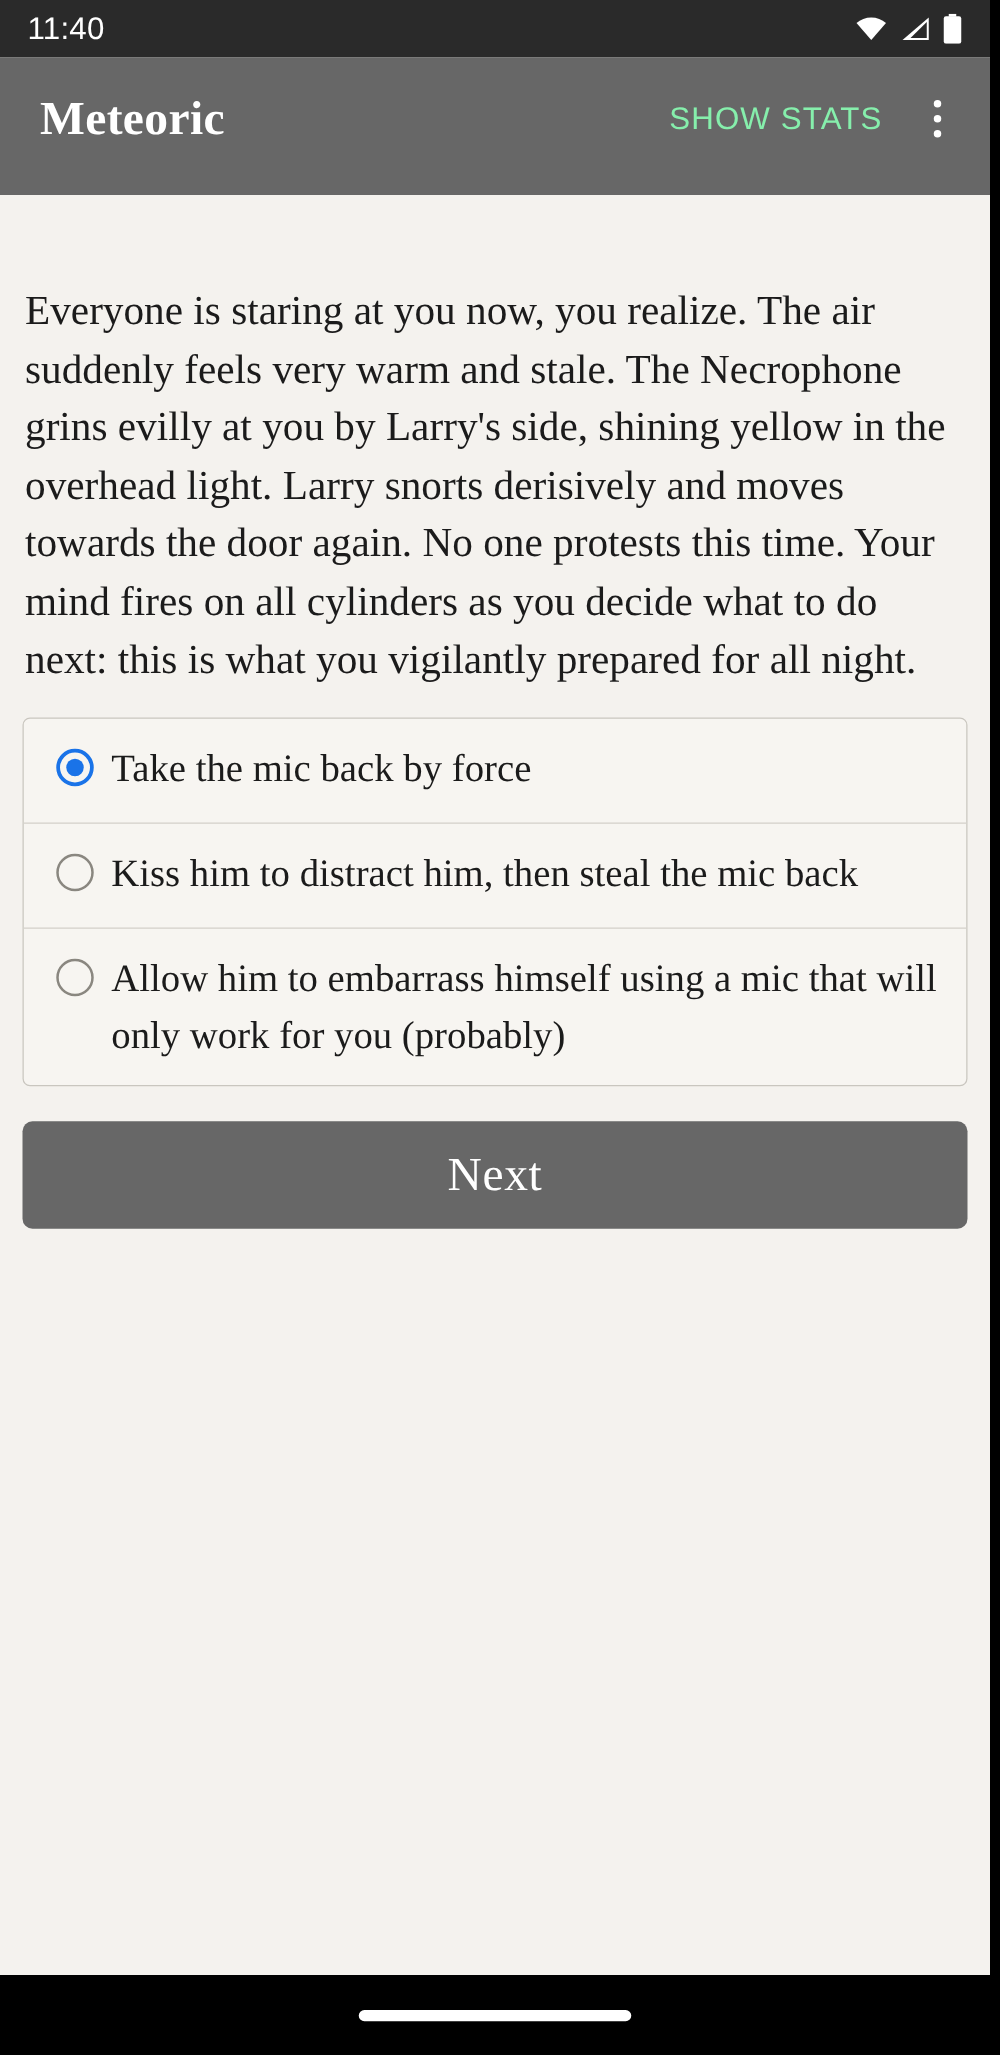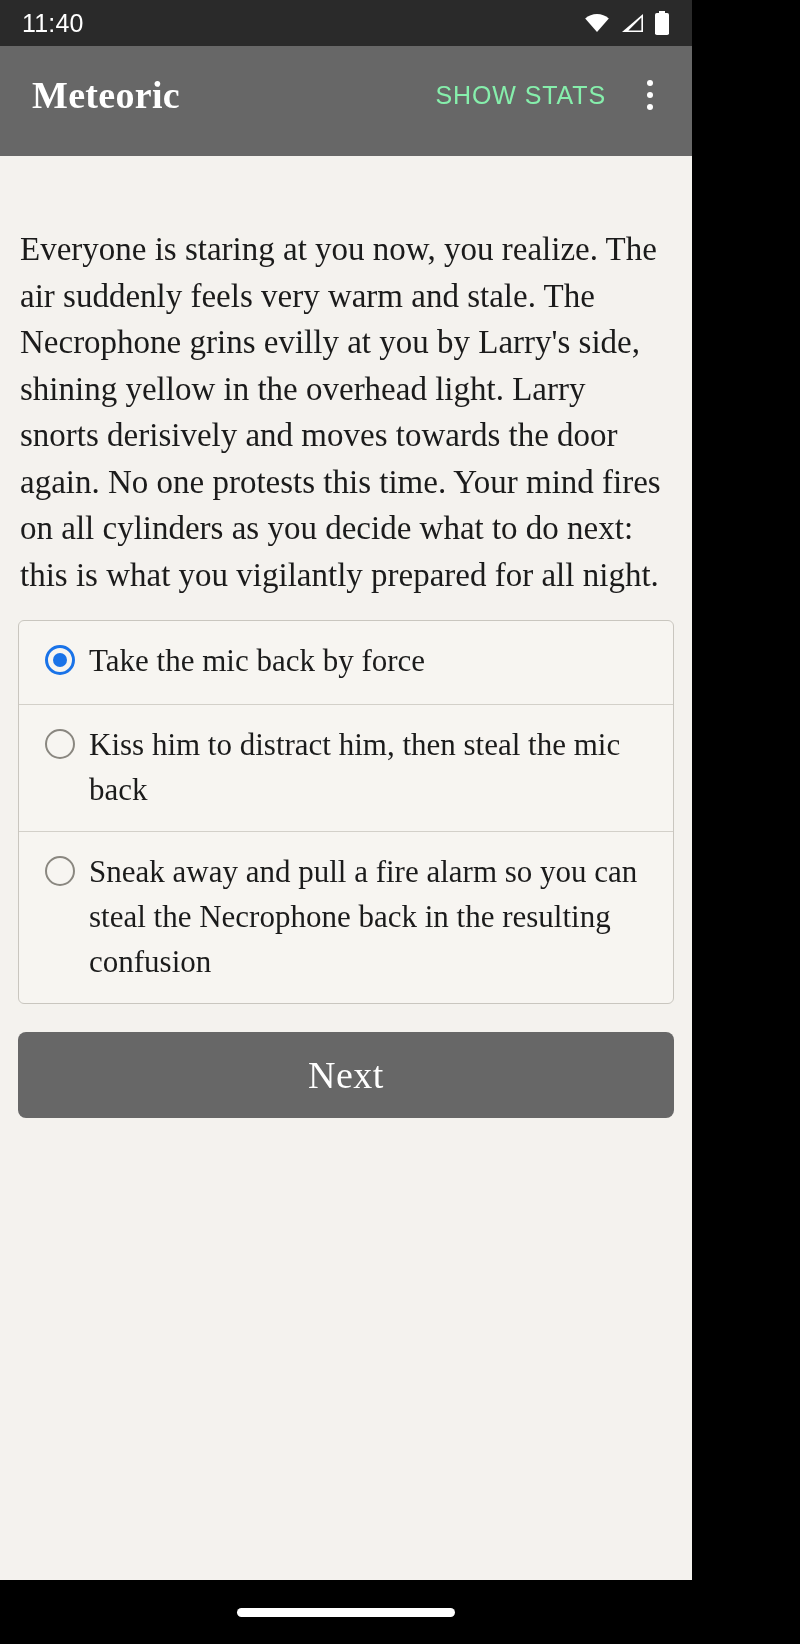--- a/index.html
+++ b/index.html
@@ -5,21 +5,21 @@
   * { margin: 0; padding: 0; box-sizing: border-box; }
   html, body {
     width: 800px;
     height: 1644px;
     background: #000;
     font-family: "Liberation Serif", serif;
     overflow: hidden;
   }
   .phone {
     position: relative;
-    width: 692px;
+    width: 792px;
     height: 1644px;
     background: #f4f2ee;
     display: flex;
     flex-direction: column;
   }
 
   
   .statusbar {
     height: 46px;
     background: #2a2a2a;
@@ -222,25 +222,25 @@
       <div class="option">
         <div class="radio checked"></div>
         <div class="option-label">Take the mic back by force</div>
       </div>
 
       <div class="option">
         <div class="radio"></div>
         <div class="option-label">Kiss him to distract him, then steal the mic back</div>
       </div>
 
-
       <div class="option">
         <div class="radio"></div>
-        <div class="option-label">Sneak away and pull a fire alarm so you can steal the Necrophone back in the resulting confusion</div>
+        <div class="option-label">Allow him to embarrass himself using a mic that will only work for you (probably)</div>
       </div>
+
 
     </div>
 
     <button class="next-button">Next</button>
 
   </div>
 
   <div class="navbar">
     <div class="nav-pill"></div>
   </div>

